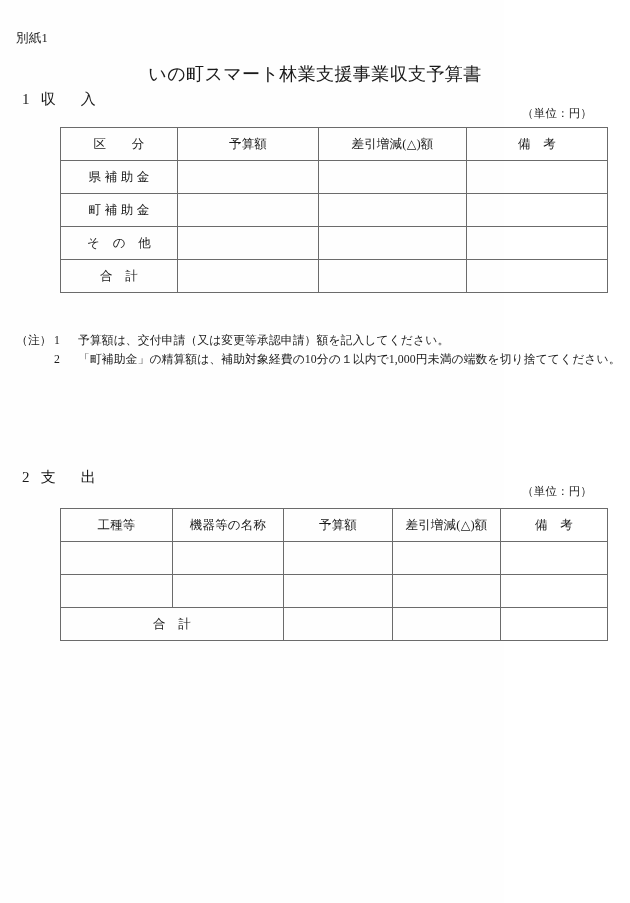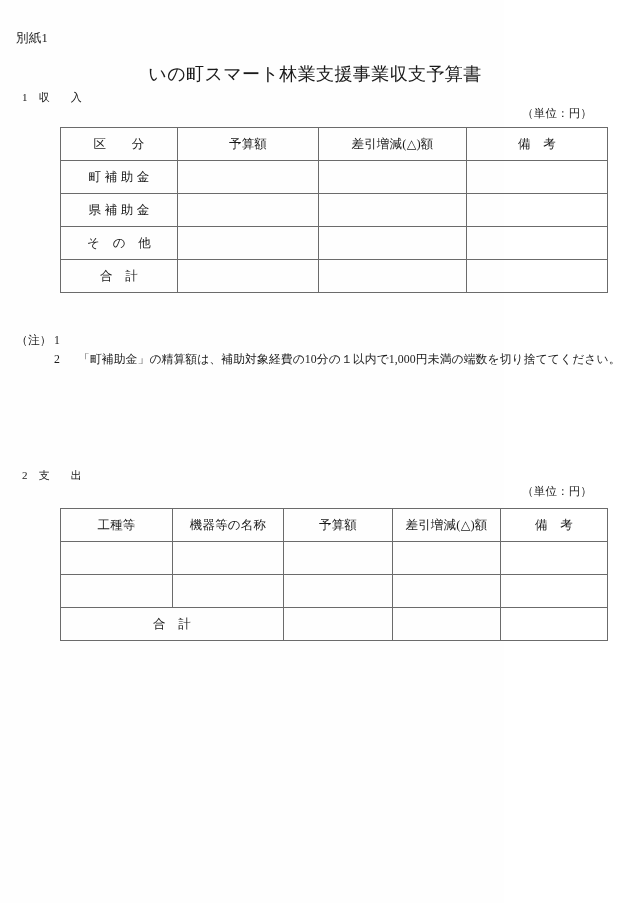--- a/index.html
+++ b/index.html
@@ -39,21 +39,21 @@
     top: 62px;
     width: 630px;
     text-align: center;
     font-size: 18px;
     letter-spacing: 0.4px;
     white-space: nowrap;
   }
 
   
   .section-heading {
-    font-size: 11px;
+    font-size: 15px;
     letter-spacing: 0.3px;
     white-space: nowrap;
   }
   .section-heading .num { margin-right: 11px; }
   .section-heading .word { letter-spacing: 5px; }
 
   #sec1-heading { left: 22px; top: 90px; }
   #sec2-heading { left: 22px; top: 468px; }
 
   
@@ -150,28 +150,28 @@
     </colgroup>
     <tbody>
       <tr>
         <td class="sp2">区　　分</td>
         <td>予算額</td>
         <td>差引増減(△)額</td>
         <td class="sp3">備　考</td>
       </tr>
 
       <tr>
+        <td class="sp1">県 補 助 金</td>
+        <td class="empty"></td>
+        <td class="empty"></td>
+        <td class="empty"></td>
+      </tr>
+
+      <tr>
         <td class="sp1">町 補 助 金</td>
-        <td class="empty"></td>
-        <td class="empty"></td>
-        <td class="empty"></td>
-      </tr>
-
-      <tr>
-        <td class="sp1">県 補 助 金</td>
         <td class="empty"></td>
         <td class="empty"></td>
         <td class="empty"></td>
       </tr>
 
 
       <tr>
         <td class="sp2">そ　の　他</td>
         <td class="empty"></td>
         <td class="empty"></td>
@@ -184,20 +184,21 @@
         <td class="empty"></td>
         <td class="empty"></td>
       </tr>
     </tbody>
   </table>
 
   <div class="abs notes">
     <div class="note-row">
       <span class="note-marker">（注）</span>
       <span class="note-index">1</span>
+      <span class="note-text">予算額は、交付申請（又は変更等承認申請）額を記入してください。</span>
     </div>
     <div class="note-row">
       <span class="note-marker"></span>
       <span class="note-index">2</span>
       <span class="note-text">「町補助金」の精算額は、補助対象経費の10分の１以内で1,000円未満の端数を切り捨ててください。</span>
     </div>
   </div>
 
   <div class="abs section-heading" id="sec2-heading">
     <span class="num">2</span><span class="word">支　出</span>

